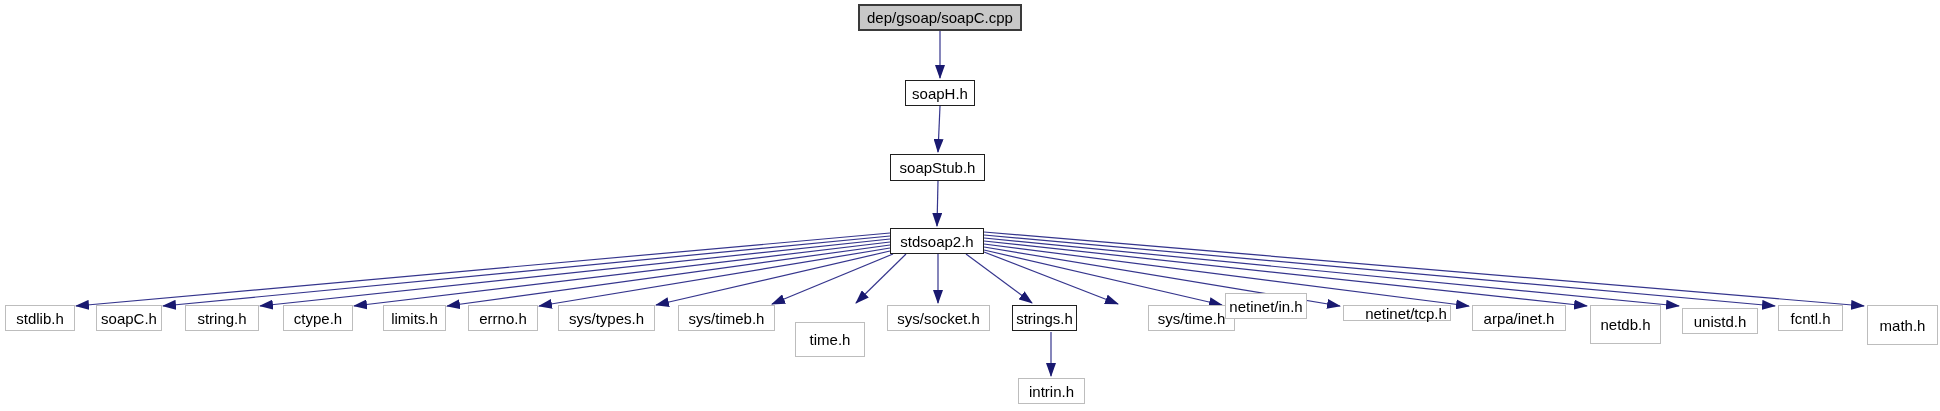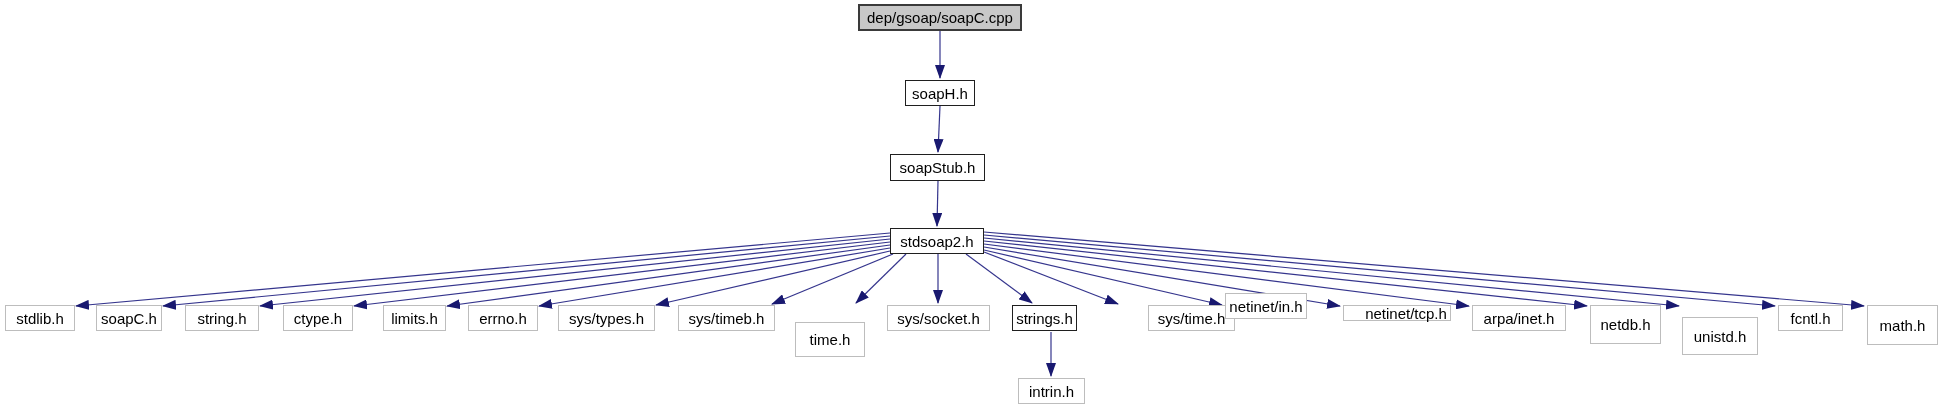--- a/index.html
+++ b/index.html
@@ -92,18 +92,18 @@
       <div class="node plain" style="left: 558px; top: 305px; width: 97px; height: 26px;">sys/types.h</div>
       <div class="node plain" style="left: 678px; top: 305px; width: 97px; height: 26px;">sys/timeb.h</div>
       <div class="node plain" style="left: 795px; top: 322px; width: 70px; height: 35px;">time.h</div>
       <div class="node plain" style="left: 887px; top: 305px; width: 103px; height: 26px;">sys/socket.h</div>
       <div class="node linked" style="left: 1012px; top: 305px; width: 65px; height: 26px;">strings.h</div>
       <div class="node plain" style="left: 1112px; top: 305px; width: 87px; height: 26px; margin-left: 36px;">sys/time.h</div>
       <div class="node plain" style="left: 1225px; top: 293px; width: 82px; height: 26px;">netinet/in.h</div>
       <div class="node plain" style="left: 1343px; top: 305px; width: 108px; height: 16px; padding-left: 18px;">netinet/tcp.h</div>
       <div class="node plain" style="left: 1472px; top: 305px; width: 94px; height: 26px;">arpa/inet.h</div>
       <div class="node plain" style="left: 1590px; top: 305px; width: 71px; height: 39px;">netdb.h</div>
-      <div class="node plain" style="left: 1682px; top: 317px; width: 76px; height: 38px;">unistd.h</div>
+      <div class="node plain" style="left: 1682px; top: 308px; width: 76px; height: 26px;">unistd.h</div>
       <div class="node plain" style="left: 1778px; top: 305px; width: 65px; height: 26px;">fcntl.h</div>
       <div class="node plain" style="left: 1867px; top: 305px; width: 71px; height: 40px;">math.h</div>
       <div class="node plain" style="left: 1018px; top: 378px; width: 67px; height: 26px;">intrin.h</div>
     </div>
 </div>
 
 </body></html>

